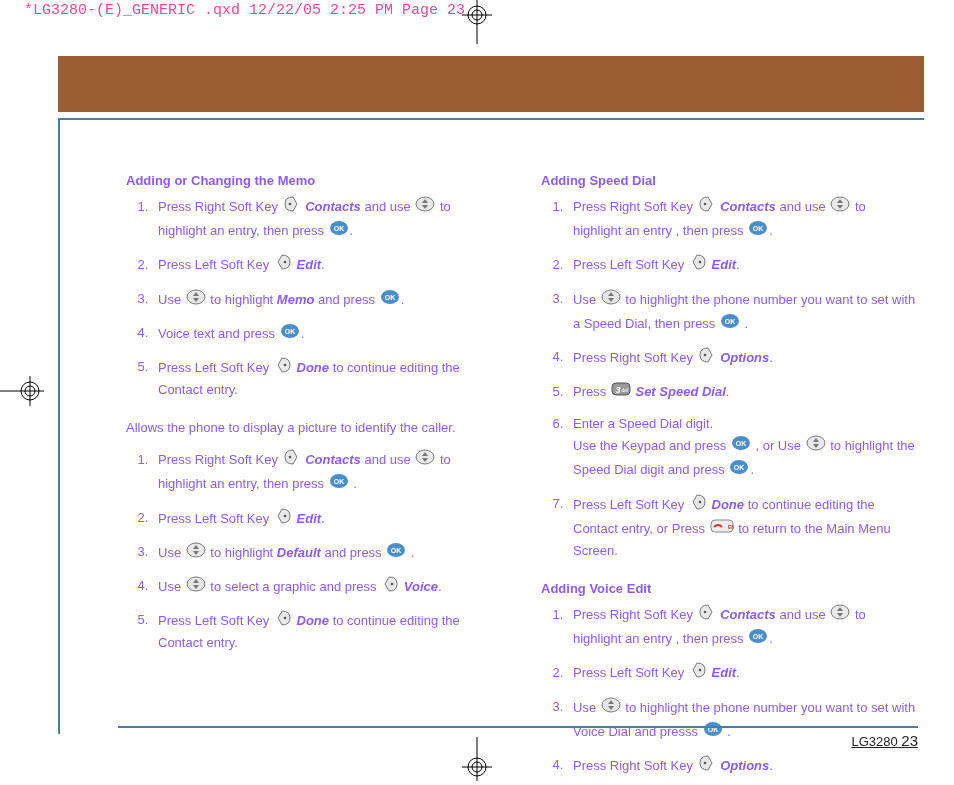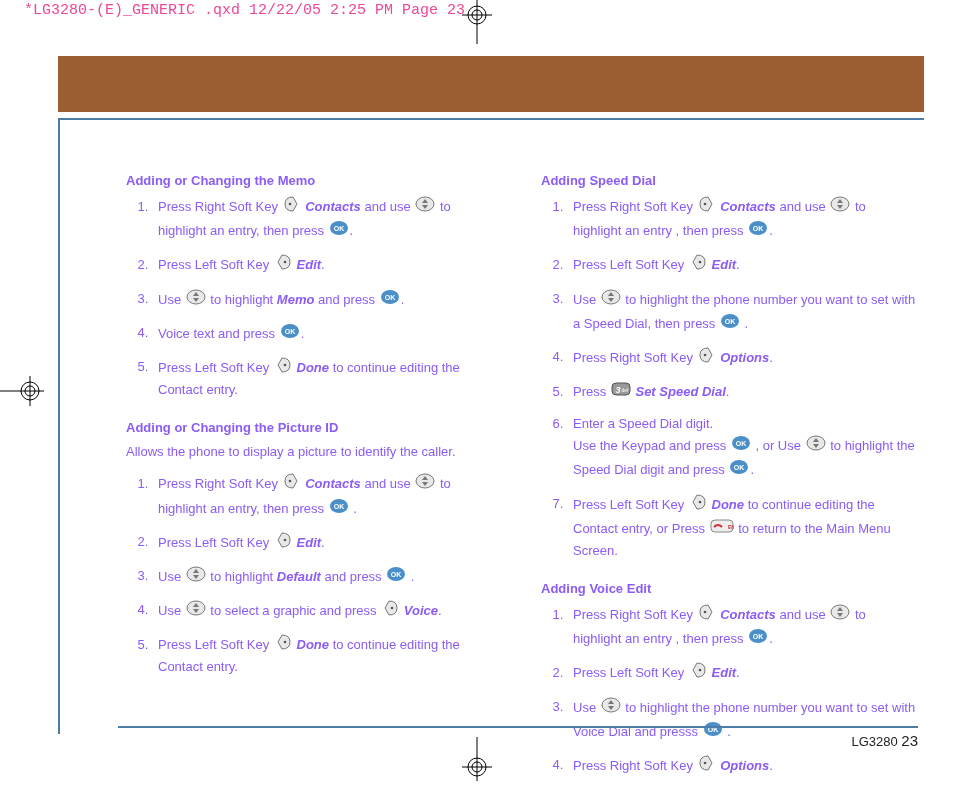--- a/index.html
+++ b/index.html
@@ -106,20 +106,21 @@
   .footer {
     position: absolute;
     right: 36px;
     bottom: 36px;
     font-size: 13px;
     color: #222;
     border-top: 2px solid #4b7da8;
     padding-top: 4px;
     width: 800px;
     text-align: right;
+    text-decoration: underline;
   }
   .footer .pg {
     font-size: 15px;
   }
 </style>
 </head>
 <body>
 
 <div class="crop-header">*LG3280-(E)_GENERIC .qxd  12/22/05  2:25 PM  Page 23</div>
 
@@ -211,21 +212,20 @@
               <use href="#ico-ok"></use>
             </svg></span>.</li>
       <li><span>Voice text and press </span><span class="icon"><svg width="20" height="18">
               <use href="#ico-ok"></use>
             </svg></span>.</li>
       <li><span>Press Left Soft Key </span><span class="icon"><svg width="18" height="18">
               <use href="#ico-left"></use>
             </svg></span> <b>Done</b><span> to continue editing the Contact entry.</span></li>
     </ol>
 
-    <p class="section-title mt">Adding or Changing the Picture ID</p>
     <p class="intro">Allows the phone to display a picture to identify the caller.</p>
     <ol>
       <li><span>Press Right Soft Key </span><span class="icon"><svg width="18" height="18">
               <use href="#ico-right"></use>
             </svg></span> <b>Contacts</b><span> and use </span><span class="icon"><svg width="20" height="18">
               <use href="#ico-nav"></use>
             </svg></span><span> to highlight an entry, then press </span><span class="icon"><svg width="20" height="18">
               <use href="#ico-ok"></use>
             </svg></span> .</li>
       <li><span>Press Left Soft Key </span><span class="icon"><svg width="18" height="18">

